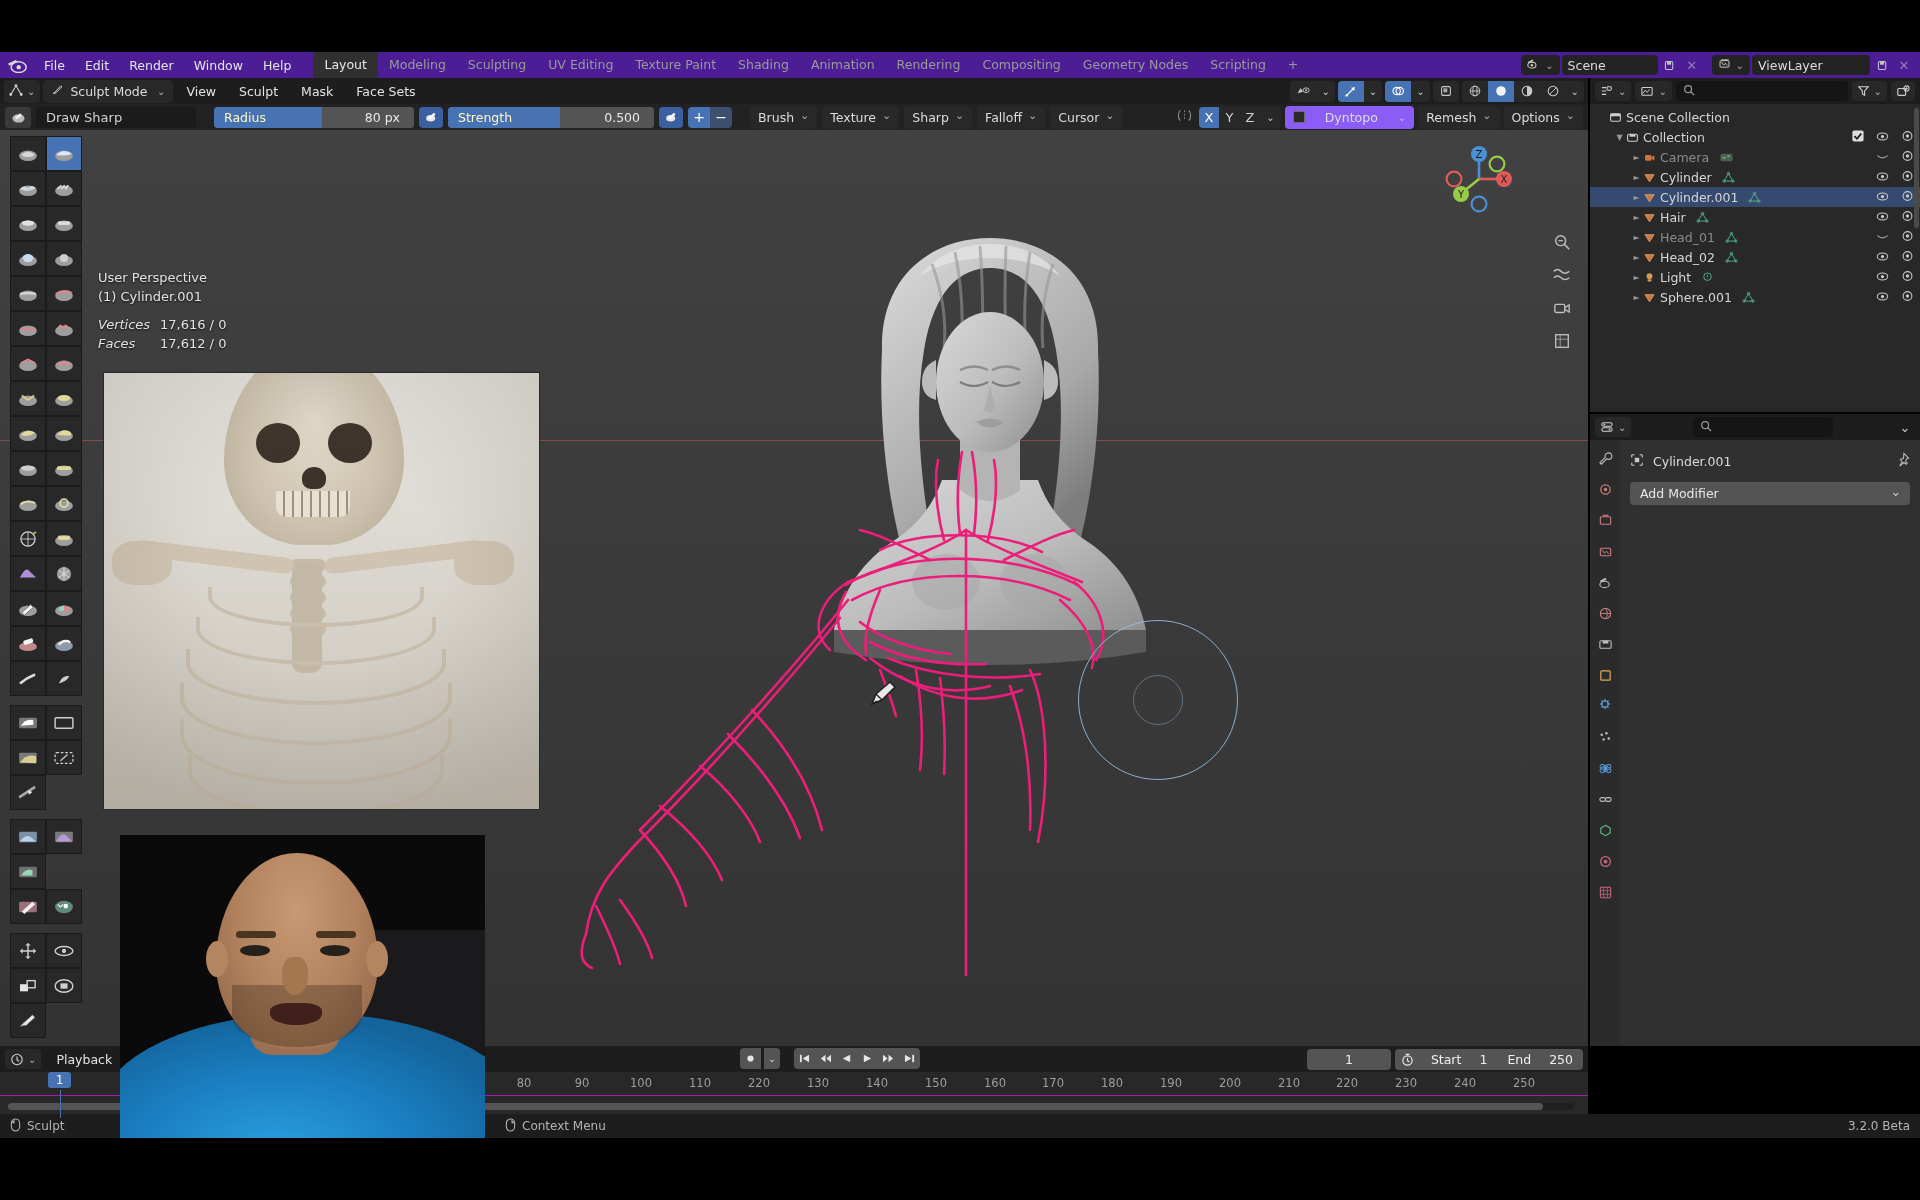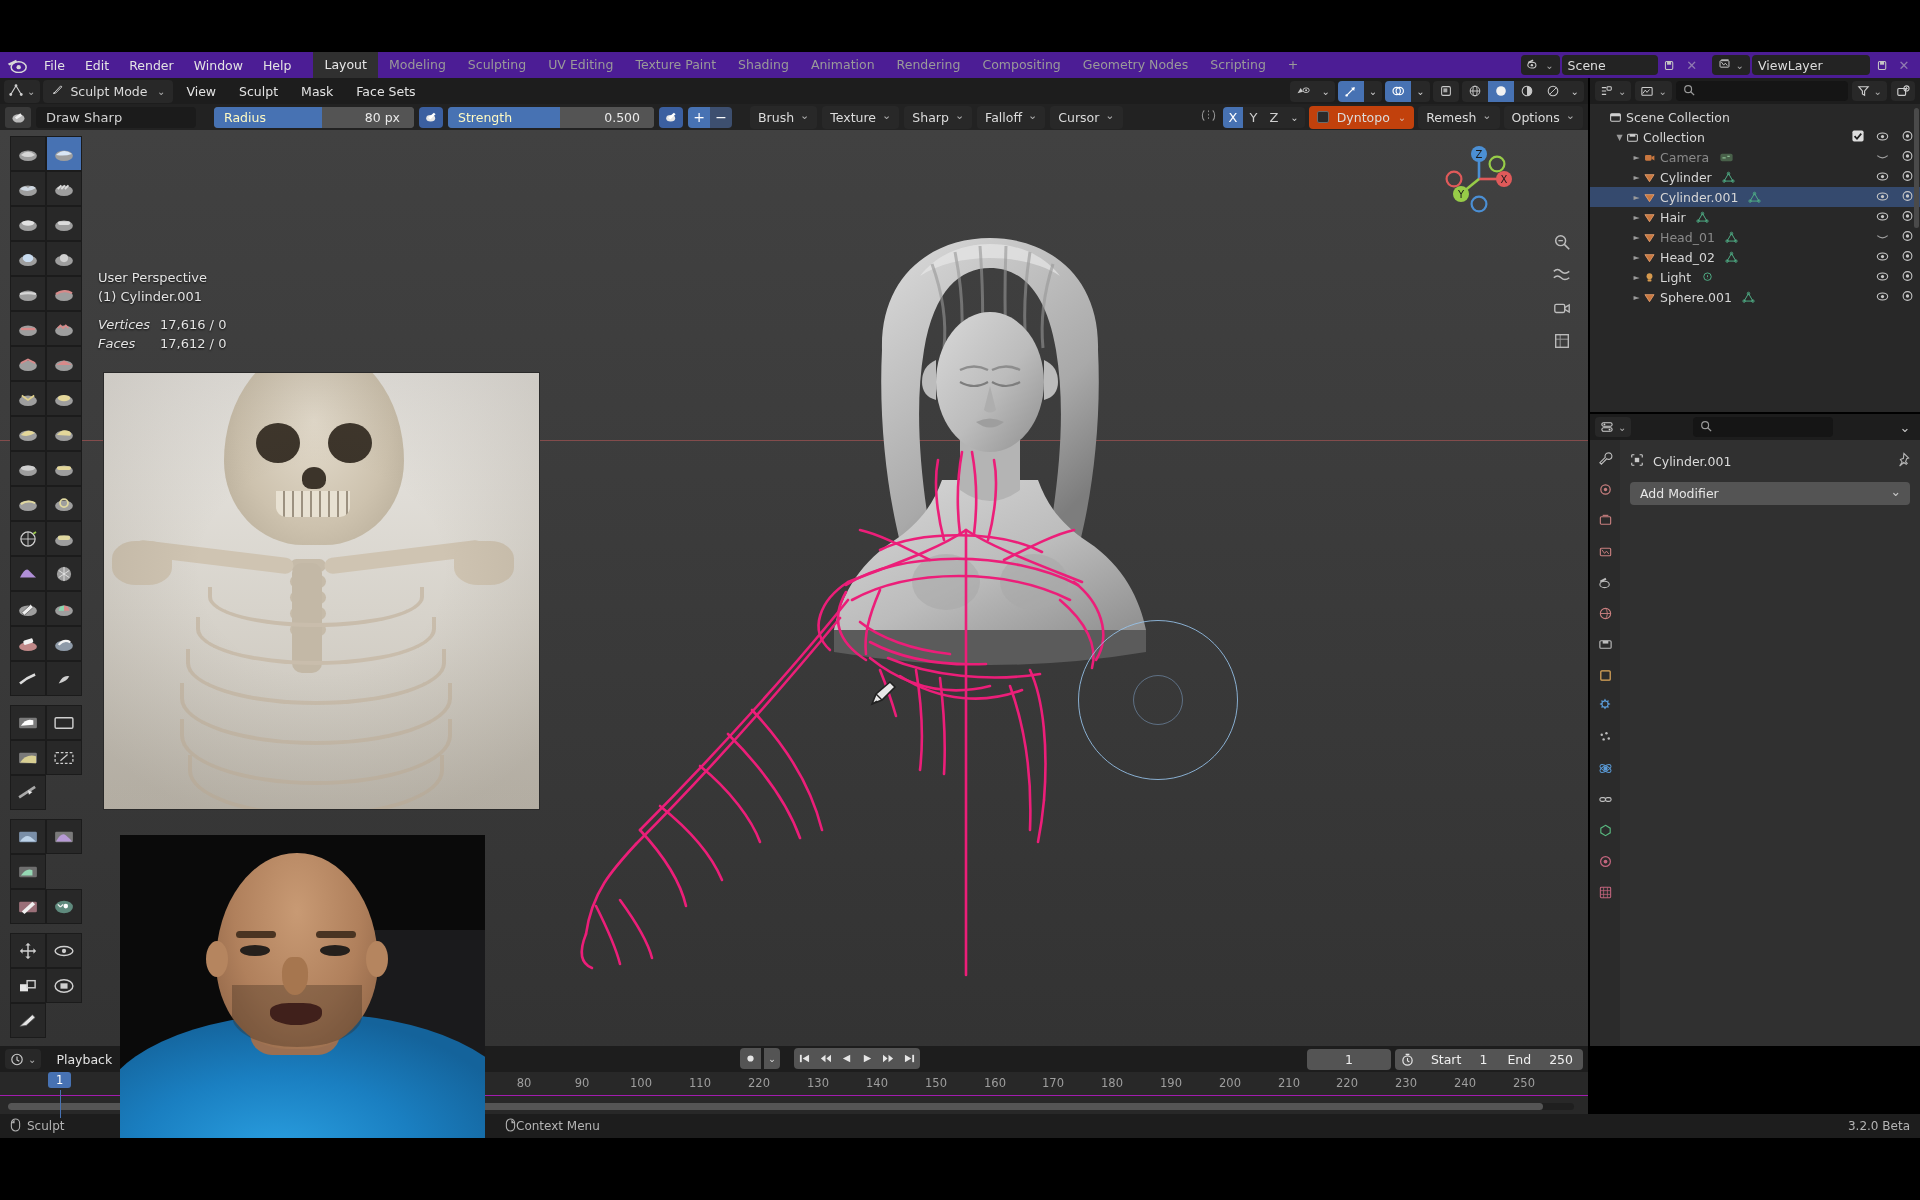--- a/index.html
+++ b/index.html
@@ -225,21 +225,21 @@
     background:#1f1f1f; border-radius:4px;}
   #tl-scroll .thumb{ position:absolute; left:0; top:0; width:98%; height:7px;
     background:#555; border-radius:4px;}
 
   
   #statusbar{ position:absolute; left:0; top:1114px; width:1920px; height:24px;
     background:#1d1d1d; display:flex; align-items:center; padding:0 10px;
     font-size:12px; color:#b4b4b4; gap:6px;}
   #statusbar .right{ margin-left:auto; color:#b4b4b4;}
   #status-mid{ position:absolute; left:505px; top:0; height:24px;
-    display:flex; align-items:center; }
+    display:flex; align-items:center; gap:6px;}
 
   
   #webcam{ position:absolute; left:120px; top:835px; width:365px; height:303px;
     z-index:20; overflow:hidden;}
   #wc-bg{ position:absolute; inset:0; background:#0a0a0a;}
   #wc-chair{ position:absolute; left:200px; top:95px; width:230px; height:210px;
     background:#1a1a1c; border-radius:18px 6px 0 0;}
   #wc-shoulders{ position:absolute; left:-20px; top:178px; width:420px; height:140px;
     background:radial-gradient(ellipse 60% 100% at 42% 100%, #2a9fe0 0%, #1a7fc1 55%, #14639b 100%);
     border-radius:50% 50% 0 0 /70% 70% 0 0;}
@@ -486,21 +486,21 @@
             <path d="M10 2 v12" stroke="#b5b5b5" stroke-width="1" stroke-dasharray="2 2"></path>
             <path d="M15 2 C18 5 18 11 15 14" fill="none" stroke="#b5b5b5" stroke-width="1.2"></path>
           </svg>
       </span>
       <div class="grp">
         <div class="on">X</div>
         <div>Y</div>
         <div>Z</div>
         <div style="font-size:10px">⌄</div>
       </div>
-      <div class="btn" style="background:#c2410c;gap:8px">
+      <div class="btn" style="background:#8b5cf6;gap:20px">
         <span style="width:12px;height:12px;border:1px solid #6b6b6b;background:#2a2a2a;border-radius:2px;display:inline-block"></span>
         <span>Dyntopo</span>
         <span style="font-size:10px;opacity:.75">⌄</span>
       </div>
       <div class="btn dd">Remesh</div>
       <div class="btn dd">Options</div>
     </div>
   </div>
 
   <div id="viewport">

